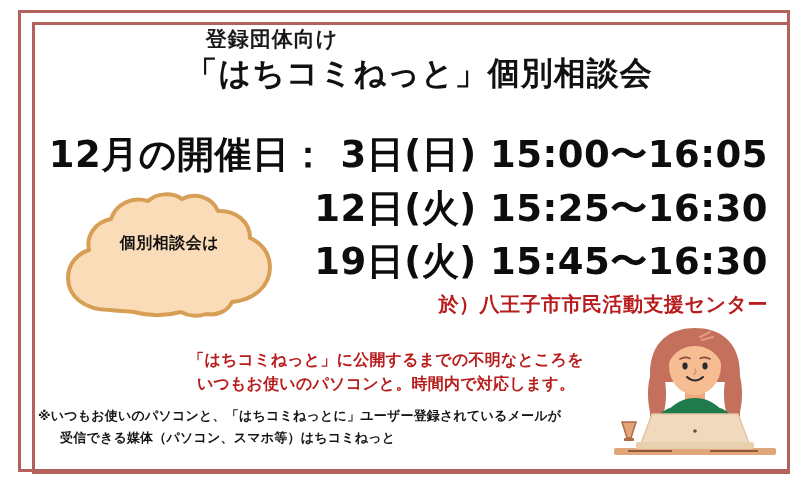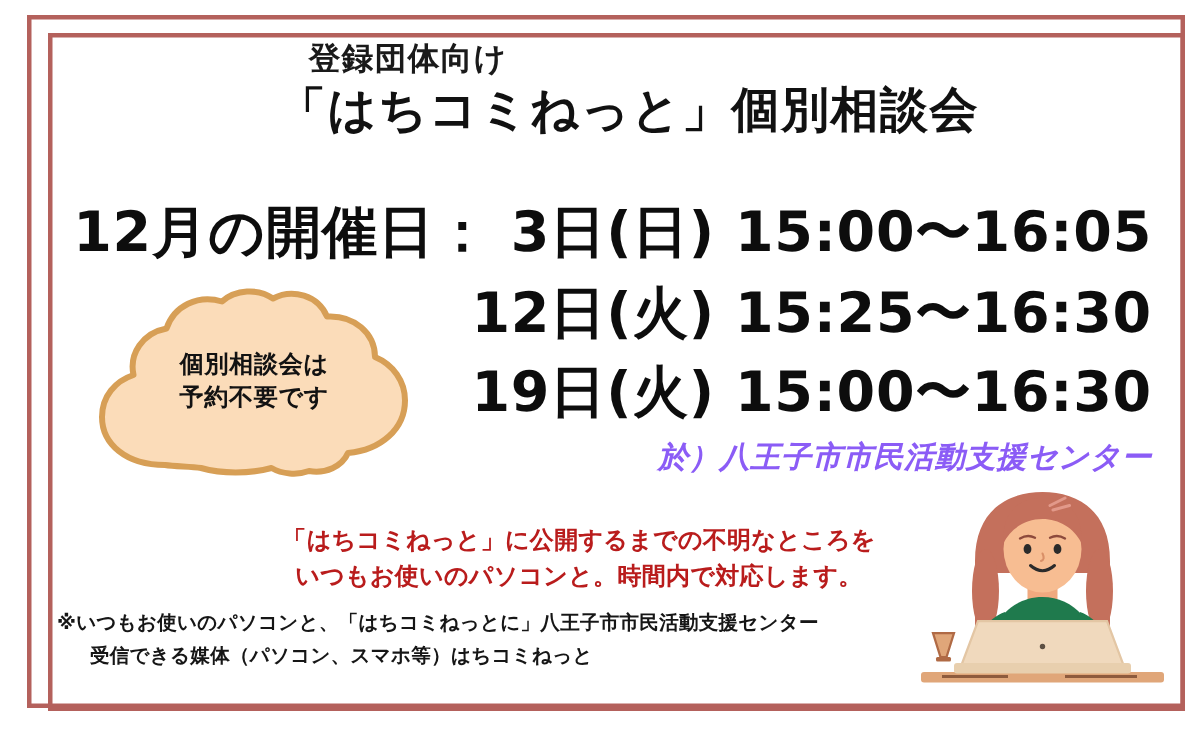--- a/index.html
+++ b/index.html
@@ -76,24 +76,23 @@
   .sched-line {
     font-size: 37px;
     font-weight: 700;
     line-height: 1.45;
     letter-spacing: 0.5px;
     white-space: nowrap;
   }
   .venue {
     font-size: 20px;
     font-weight: 700;
-    color: #8b5cf6;
+    color: #b91c1c;
     margin-top: 2px;
     letter-spacing: 0.5px;
-    font-style: italic;
   }
 
   
   .cloud-wrap {
     position: absolute;
     left: 62px;
     top: 192px;
     width: 215px;
     height: 126px;
   }
@@ -164,21 +163,21 @@
   <div class="frame frame-inner" style="border-color: rgb(180, 97, 92);"></div>
 
   <div class="head-wrap">
     <div class="kicker">登録団体向け</div>
     <div class="title">「はちコミねっと」個別相談会</div>
   </div>
 
   <div class="schedule">
     <div class="sched-line">12月の開催日： 3日(日) 15:00〜16:05</div>
     <div class="sched-line">12日(火) 15:25〜16:30</div>
-    <div class="sched-line">19日(火) 15:00〜16:30</div>
+    <div class="sched-line">19日(火) 15:45〜16:30</div>
     <div class="venue">於）八王子市市民活動支援センター</div>
   </div>
 
   <div class="cloud-wrap">
     <svg class="cloud-svg" viewBox="0 0 215 126" preserveAspectRatio="none">
       <path d="M48 118
                C22 118 6 104 6 86
                C6 72 15 62 27 58
                C24 44 33 30 49 27
                C54 12 70 4 86 9
@@ -187,31 +186,30 @@
                C174 18 188 30 188 46
                C200 51 208 62 208 75
                C208 94 192 108 170 110
                C166 119 155 124 144 122
                C136 125 126 124 119 120
                C104 124 86 124 72 120
                C65 119 55 119 48 118 Z" fill="#fbdcb9" stroke="#d79f56" stroke-width="4" stroke-linejoin="round"></path>
     </svg>
     <div class="cloud-text">
       <div>個別相談会は</div>
-      <div>予約不要です</div>
     </div>
   </div>
 
   <div class="desc">
     <div>「はちコミねっと」に公開するまでの不明なところを</div>
     <div>いつもお使いのパソコンと。時間内で対応します。</div>
   </div>
 
   <div class="note">
-    <div>※いつもお使いのパソコンと、「はちコミねっとに」八王子市市民活動支援センター</div>
+    <div>※いつもお使いのパソコンと、「はちコミねっとに」ユーザー登録されているメールが</div>
     <div class="note-line-2">受信できる媒体（パソコン、スマホ等）はちコミねっと</div>
   </div>
 
   <svg class="illustration" viewBox="0 0 190 145">
 
     <path d="M50 52 C50 18 72 6 95 6 C118 6 140 18 140 52
              L140 100 L126 100 L126 60 L64 60 L64 100 L50 100 Z" fill="#c4705c"></path>
     <ellipse cx="57" cy="72" rx="9" ry="28" fill="#c4705c"></ellipse>
     <ellipse cx="133" cy="72" rx="9" ry="28" fill="#c4705c"></ellipse>
 

